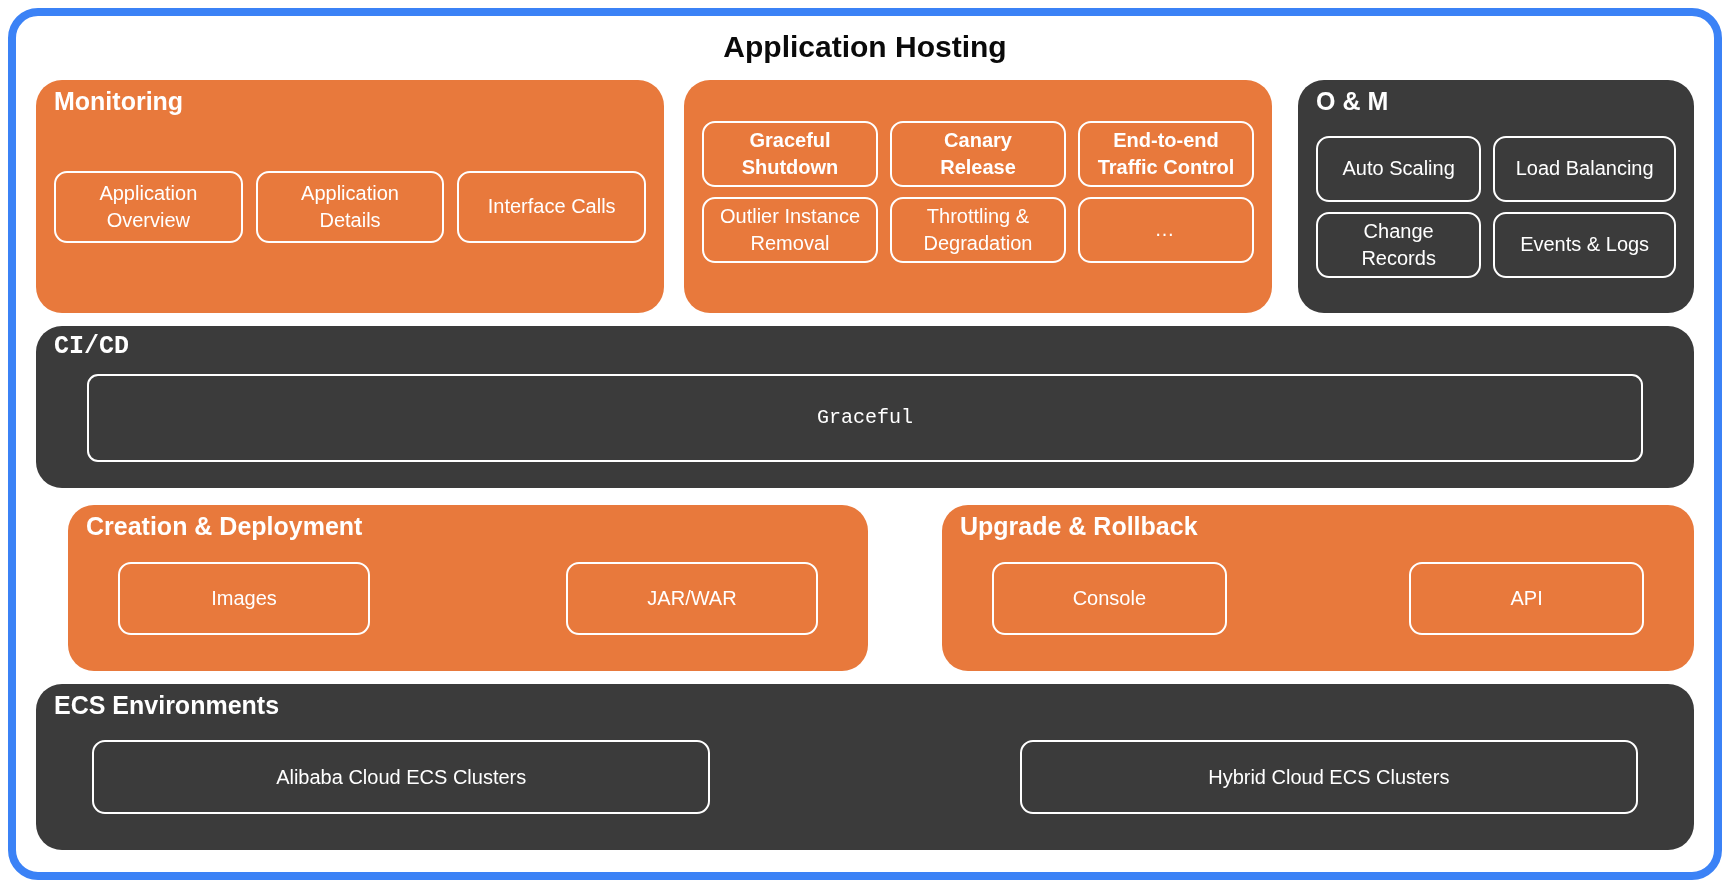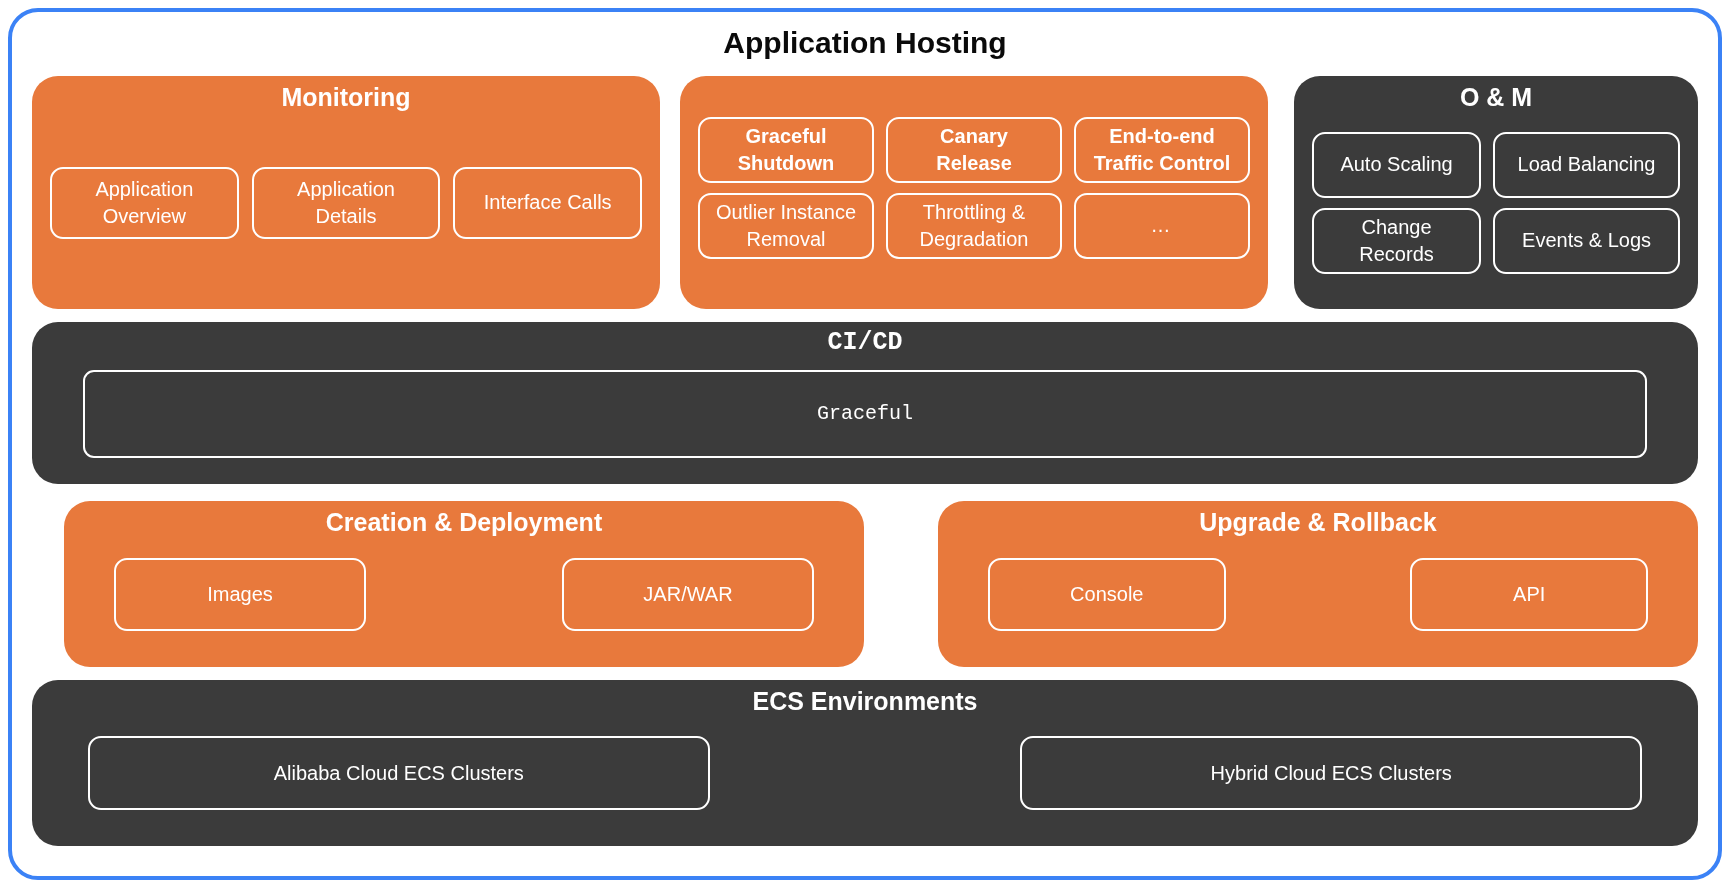--- a/index.html
+++ b/index.html
@@ -3,38 +3,38 @@
 <meta charset="utf-8">
 <style>
   html,body{margin:0;padding:0;background:#ffffff;}
   body{
     width:1736px;height:892px;position:relative;
     font-family:"Liberation Sans", sans-serif;
     -webkit-font-smoothing:antialiased;
   }
   .frame{
     position:absolute;left:8px;top:8px;width:1714px;height:872px;
-    box-sizing:border-box;border:4px solid #3b82f6;border-radius:30px;
+    box-sizing:border-box;border:8px solid #3b82f6;border-radius:30px;
     background:#ffffff;padding:14px 20px 0;
   }
   .diagram-title{
     text-align:center;font-size:30px;font-weight:bold;color:#0a0a0a;
     line-height:34px;margin:0 0 16px 0;
   }
   .row{display:flex;}
   .row1{height:233px;gap:20px;}
   .row3{height:166px;gap:74px;margin-top:17px;padding-left:32px;}
   .sec{
     box-sizing:border-box;border-radius:26px;color:#ffffff;
     display:flex;flex-direction:column;padding:6px 18px 16px;
   }
   .orange{background:#E8793C;}
   .dark{background:#3B3B3B;}
   .sec-title{
-    text-align:center;font-size:25px;font-weight:bold;line-height:30px;
+    text-align:left;font-size:25px;font-weight:bold;line-height:30px;
     flex:0 0 auto;
   }
   .items-row{flex:1;display:flex;align-items:center;gap:13px;}
   .item{
     box-sizing:border-box;border:2.5px solid #ffffff;border-radius:13px;
     display:flex;align-items:center;justify-content:center;text-align:center;
     font-size:20px;line-height:1.32;padding:4px 14px;color:#ffffff;
   }
   .sec-monitoring{width:628px;}
   .sec-monitoring .item{flex:1;height:72px;}

